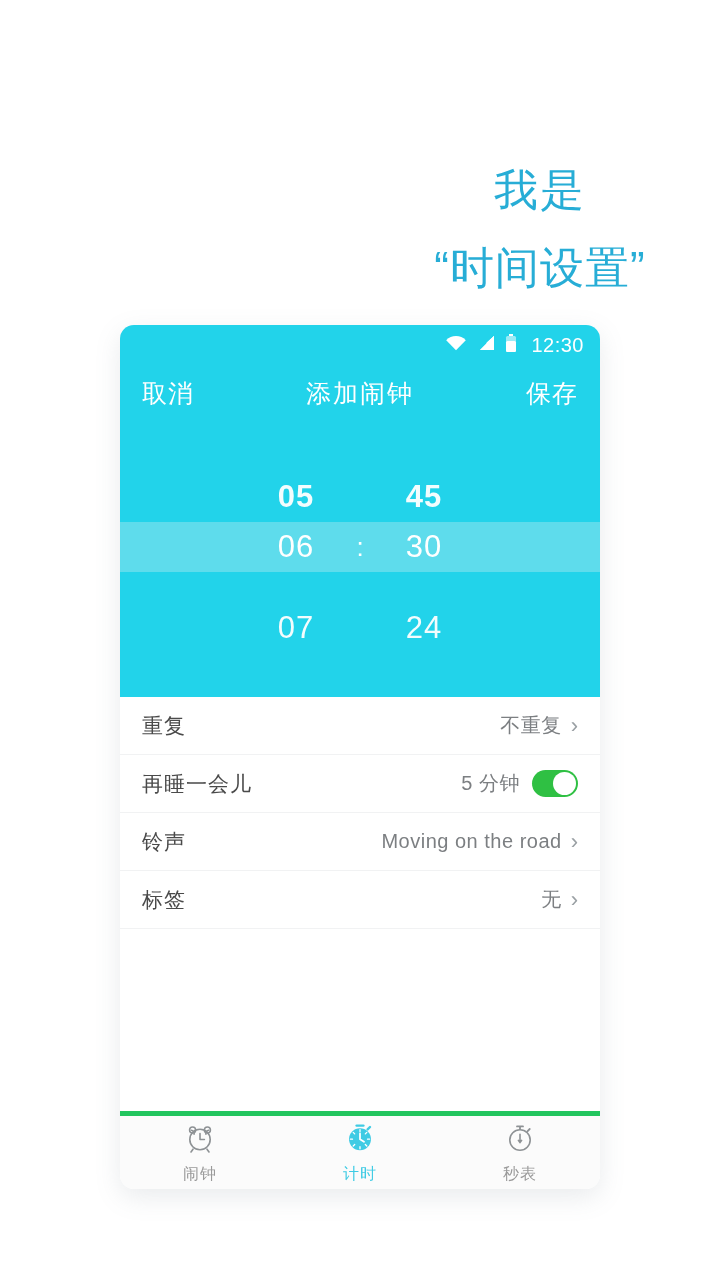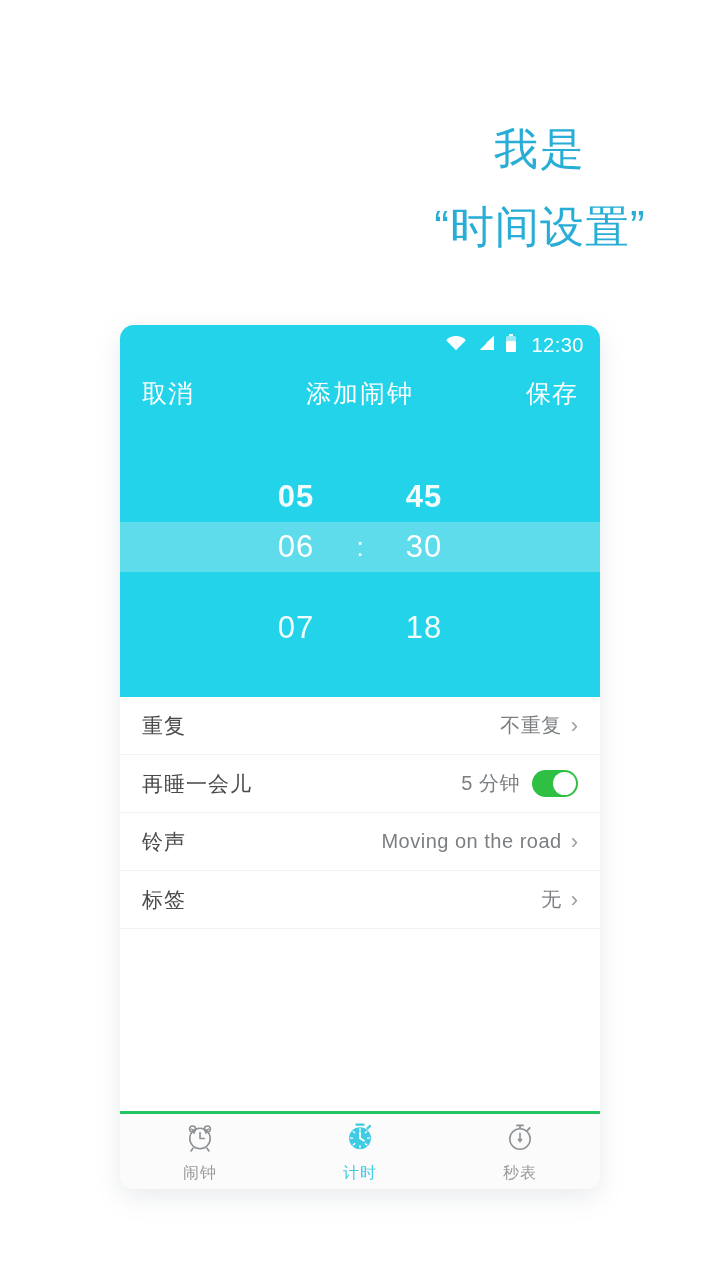--- a/index.html
+++ b/index.html
@@ -26,20 +26,21 @@
     width:320px;
     text-align:center;
     color:#27ADD6;
   }
   .headline .l1 {
     font-size:44px;
     line-height:62px;
     letter-spacing:2px;
     font-weight:400;
     white-space:nowrap;
+    margin-top:41px;
   }
   .headline .l2 {
     font-size:44px;
     line-height:62px;
     letter-spacing:1px;
     font-weight:400;
     margin-top:16px;
     white-space:nowrap;
   }
 
@@ -192,21 +193,21 @@
     border-radius:50%;
     background:#ffffff;
   }
 
   .filler { flex:1; background:#ffffff; }
 
   
   .tabbar {
     height:78px;
     background:#FBFBFB;
-    border-top:3px solid #22c55e;
+    border-top:5px solid #22c55e;
     display:flex;
     margin-top:25px;
   }
   .tab {
     flex:1;
     display:flex;
     flex-direction:column;
     align-items:center;
     justify-content:center;
     gap:5px;
@@ -279,21 +280,21 @@
           <div class="cell prev">05</div>
           <div class="cell cur">06</div>
           <div class="cell next">07</div>
         </div>
         <div class="sep">
           <div class="colon">:</div>
         </div>
         <div class="wheel">
           <div class="cell prev">45</div>
           <div class="cell cur">30</div>
-          <div class="cell next">18</div>
+          <div class="cell next">24</div>
         </div>
       </div>
     </div>
 
     <div class="list">
 
       <div class="row">
         <span class="label">重复</span>
         <span class="spacer"></span>
         <span class="value">不重复</span>

